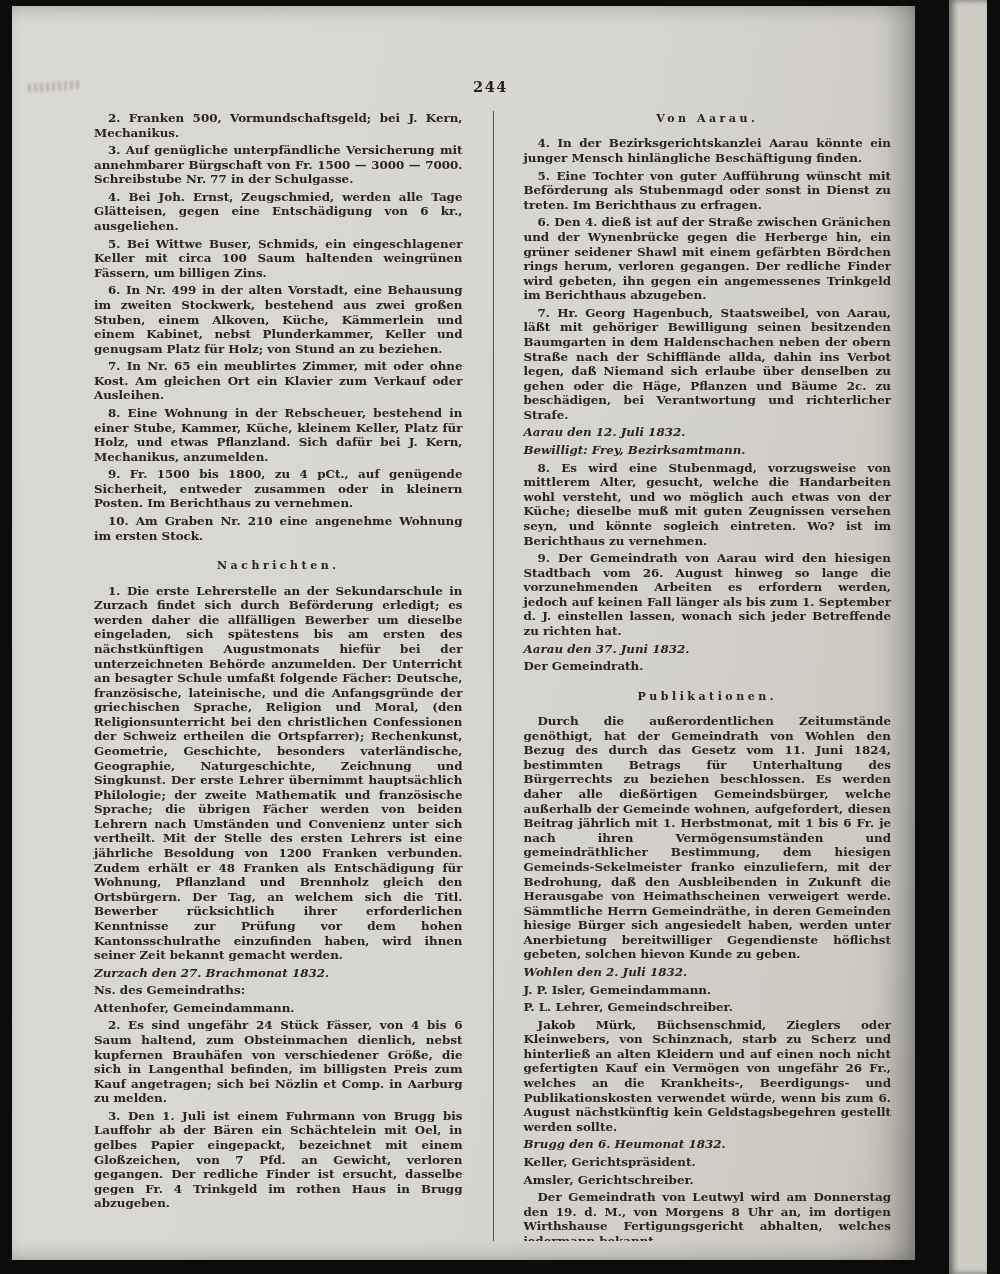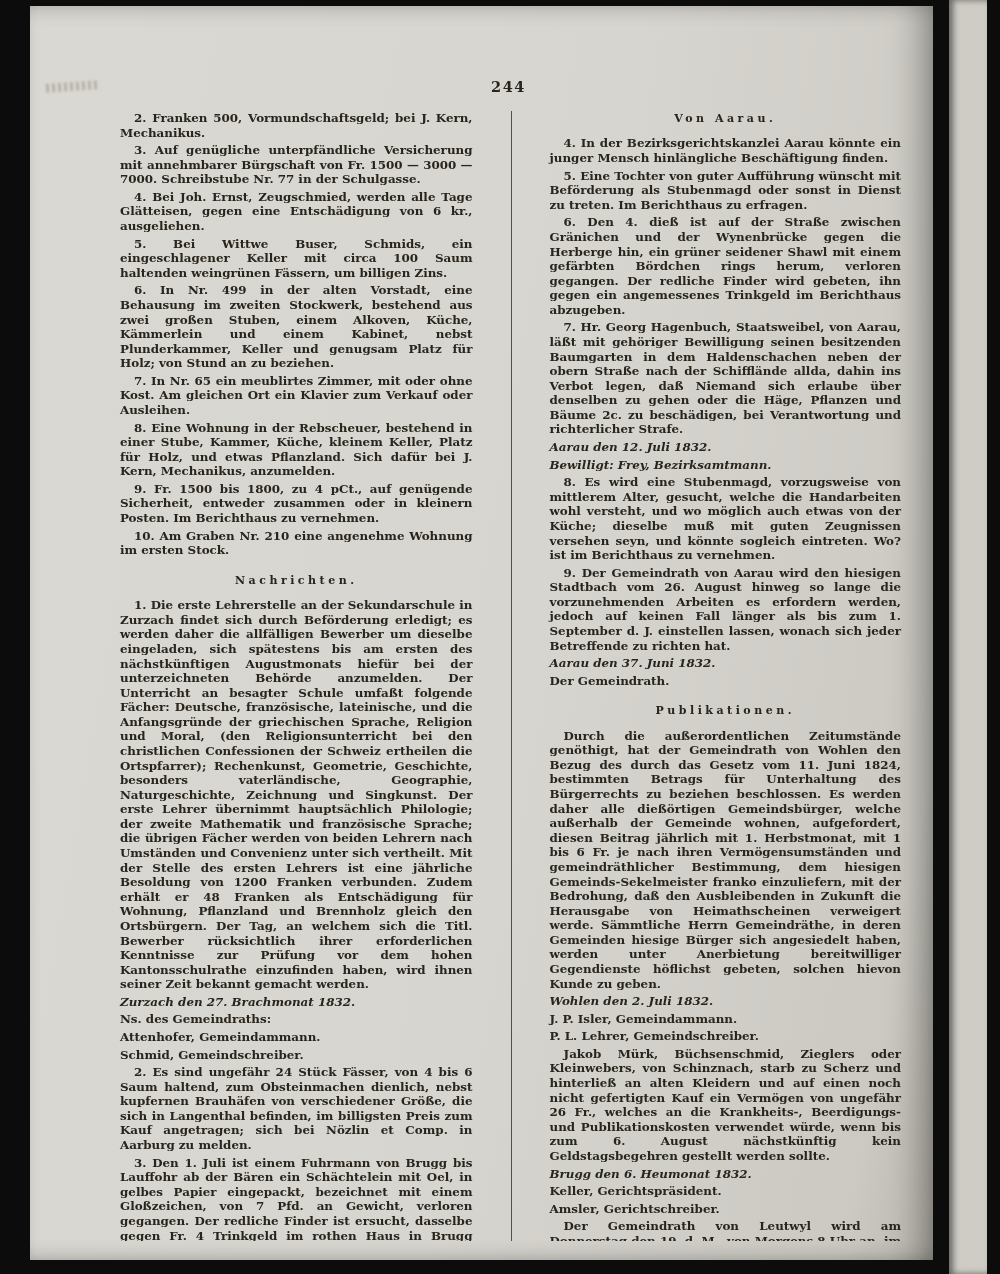--- a/index.html
+++ b/index.html
@@ -8,21 +8,21 @@
     --ink:#29251c;
   }
   *{box-sizing:border-box;}
   html,body{margin:0;padding:0;}
   body{
     width:1000px;height:1274px;position:relative;overflow:hidden;
     background:var(--bg);
     font-family:"DejaVu Serif", serif;
   }
   .paper{
-    position:absolute;left:30px;top:6px;width:903px;height:1254px;
+    position:absolute;left:12px;top:6px;width:903px;height:1254px;
     background:linear-gradient(100deg,#dad8d2 0%,#d7d5cf 55%,#cbc9c2 92%,#b9b6ae 100%);
     box-shadow:inset -28px 0 34px -18px rgba(0,0,0,.35), inset 0 10px 22px -14px rgba(0,0,0,.25), inset 0 -12px 22px -16px rgba(0,0,0,.3);
     color:var(--ink);
     overflow:hidden;
   }
   .smudge{
     position:absolute;left:16px;top:76px;width:52px;height:9px;
     background:repeating-linear-gradient(90deg,#8a857b 0 3px,transparent 3px 6px);
     opacity:.45;filter:blur(1px);transform:rotate(-4deg);
   }
@@ -36,21 +36,21 @@
     margin:0 16px 0 74px;
     height:1130px;overflow:hidden;
   }
   .col{
     width:50%;
     font-size:11.9px;line-height:1.225;font-weight:bold;
     hyphens:auto;
   }
   .col-left{padding-right:22px;}
   .col-right{border-left:1px solid #555047;padding-left:22px;}
-  .blk{margin:0 16px 3px;}
+  .blk{margin:0 8px 3px;}
   .t-para{text-align:justify;text-indent:14px;}
   .t-date{text-align:left;font-style:italic;}
   .t-sig{text-align:left;padding-right:8px;}
   .t-heading{
     text-align:center;text-indent:0;
     letter-spacing:3.5px;font-size:11px;
     margin:16px 0 11px;
   }
   .t-heading:first-child{margin-top:1px;}
   .next-page{
@@ -75,21 +75,20 @@
         <div class="blk t-para">6. In Nr. 499 in der alten Vorstadt, eine Behausung im zweiten Stockwerk, bestehend aus zwei großen Stuben, einem Alkoven, Küche, Kämmerlein und einem Kabinet, nebst Plunderkammer, Keller und genugsam Platz für Holz; von Stund an zu beziehen.</div>
         <div class="blk t-para">7. In Nr. 65 ein meublirtes Zimmer, mit oder ohne Kost. Am gleichen Ort ein Klavier zum Verkauf oder Ausleihen.</div>
         <div class="blk t-para">8. Eine Wohnung in der Rebscheuer, bestehend in einer Stube, Kammer, Küche, kleinem Keller, Platz für Holz, und etwas Pflanzland. Sich dafür bei J. Kern, Mechanikus, anzumelden.</div>
         <div class="blk t-para">9. Fr. 1500 bis 1800, zu 4 pCt., auf genügende Sicherheit, entweder zusammen oder in kleinern Posten. Im Berichthaus zu vernehmen.</div>
         <div class="blk t-para">10. Am Graben Nr. 210 eine angenehme Wohnung im ersten Stock.</div>
         <div class="blk t-heading">Nachrichten.</div>
         <div class="blk t-para">1. Die erste Lehrerstelle an der Sekundarschule in Zurzach findet sich durch Beförderung erledigt; es werden daher die allfälligen Bewerber um dieselbe eingeladen, sich spätestens bis am ersten des nächstkünftigen Augustmonats hiefür bei der unterzeichneten Behörde anzumelden. Der Unterricht an besagter Schule umfaßt folgende Fächer: Deutsche, französische, lateinische, und die Anfangsgründe der griechischen Sprache, Religion und Moral, (den Religionsunterricht bei den christlichen Confessionen der Schweiz ertheilen die Ortspfarrer); Rechenkunst, Geometrie, Geschichte, besonders vaterländische, Geographie, Naturgeschichte, Zeichnung und Singkunst. Der erste Lehrer übernimmt hauptsächlich Philologie; der zweite Mathematik und französische Sprache; die übrigen Fächer werden von beiden Lehrern nach Umständen und Convenienz unter sich vertheilt. Mit der Stelle des ersten Lehrers ist eine jährliche Besoldung von 1200 Franken verbunden. Zudem erhält er 48 Franken als Entschädigung für Wohnung, Pflanzland und Brennholz gleich den Ortsbürgern. Der Tag, an welchem sich die Titl. Bewerber rücksichtlich ihrer erforderlichen Kenntnisse zur Prüfung vor dem hohen Kantonsschulrathe einzufinden haben, wird ihnen seiner Zeit bekannt gemacht werden.</div>
         <div class="blk t-date">Zurzach den 27. Brachmonat 1832.</div>
         <div class="blk t-sig">Ns. des Gemeindraths:</div>
         <div class="blk t-sig">Attenhofer, Gemeindammann.</div>
-        <div class="blk t-sig">Schmid, Gemeindschreiber.</div>
         <div class="blk t-para">2. Es sind ungefähr 24 Stück Fässer, von 4 bis 6 Saum haltend, zum Obsteinmachen dienlich, nebst kupfernen Brauhäfen von verschiedener Größe, die sich in Langenthal befinden, im billigsten Preis zum Kauf angetragen; sich bei Nözlin et Comp. in Aarburg zu melden.</div>
         <div class="blk t-para">3. Den 1. Juli ist einem Fuhrmann von Brugg bis Lauffohr ab der Bären ein Schächtelein mit Oel, in gelbes Papier eingepackt, bezeichnet mit einem Gloßzeichen, von 7 Pfd. an Gewicht, verloren gegangen. Der redliche Finder ist ersucht, dasselbe gegen Fr. 4 Trinkgeld im rothen Haus in Brugg abzugeben.</div>
       </div>
     <div class="col col-right">
         <div class="blk t-heading">Von Aarau.</div>
         <div class="blk t-para">4. In der Bezirksgerichtskanzlei Aarau könnte ein junger Mensch hinlängliche Beschäftigung finden.</div>
         <div class="blk t-para">5. Eine Tochter von guter Aufführung wünscht mit Beförderung als Stubenmagd oder sonst in Dienst zu treten. Im Berichthaus zu erfragen.</div>
         <div class="blk t-para">6. Den 4. dieß ist auf der Straße zwischen Gränichen und der Wynenbrücke gegen die Herberge hin, ein grüner seidener Shawl mit einem gefärbten Bördchen rings herum, verloren gegangen. Der redliche Finder wird gebeten, ihn gegen ein angemessenes Trinkgeld im Berichthaus abzugeben.</div>
         <div class="blk t-para">7. Hr. Georg Hagenbuch, Staatsweibel, von Aarau, läßt mit gehöriger Bewilligung seinen besitzenden Baumgarten in dem Haldenschachen neben der obern Straße nach der Schifflände allda, dahin ins Verbot legen, daß Niemand sich erlaube über denselben zu gehen oder die Häge, Pflanzen und Bäume 2c. zu beschädigen, bei Verantwortung und richterlicher Strafe.</div>
         <div class="blk t-date">Aarau den 12. Juli 1832.</div>

